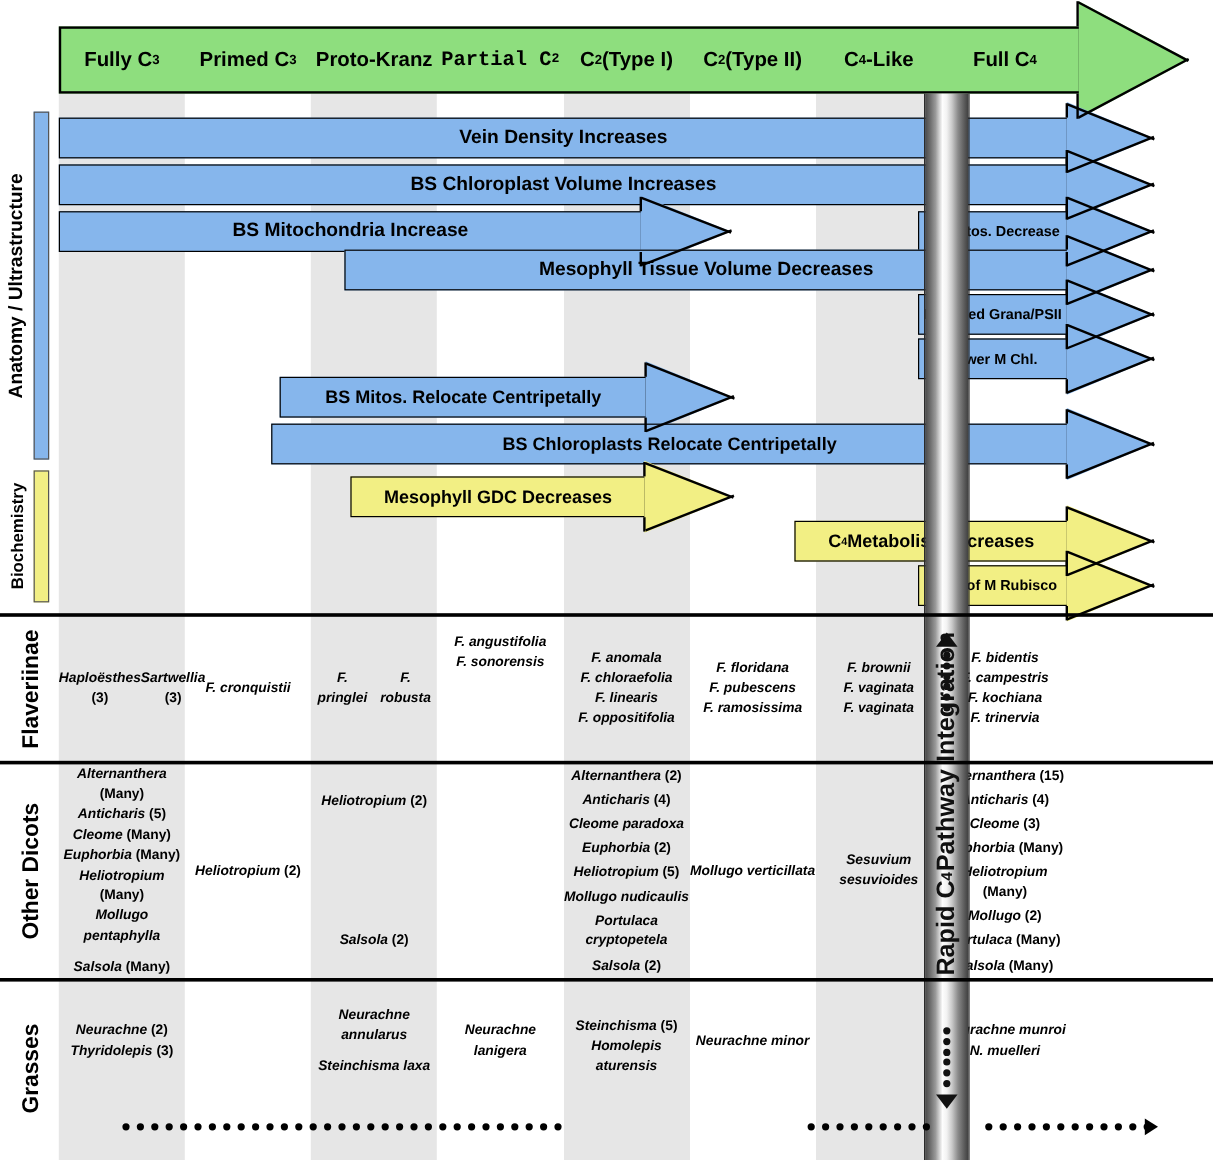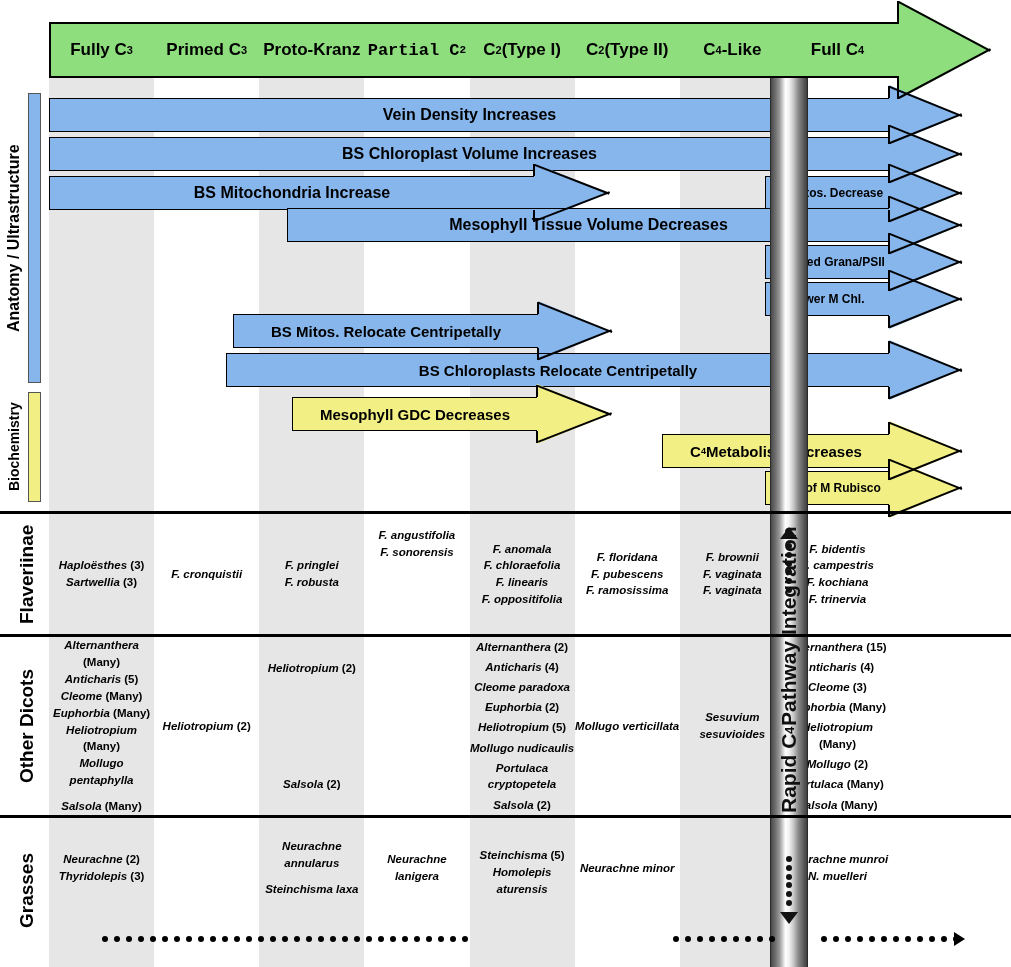--- a/index.html
+++ b/index.html
@@ -247,28 +247,28 @@
 
   <div class="hrule" style="top:511px;width:1011px;"></div>
   <div class="hrule" style="top:634px;width:1011px;"></div>
   <div class="hrule" style="top:815px;width:1011px;"></div>
 
   <div class="sidebar-text" style="left:8px;top:514px;width:38px;height:120px;font-size:19px;">Flaveriinae</div>
   <div class="sidebar-text" style="left:8px;top:637px;width:38px;height:178px;font-size:19px;">Other Dicots</div>
   <div class="sidebar-text" style="left:8px;top:818px;width:38px;height:145px;font-size:19px;">Grasses</div>
 
   <div id="taxa" style="position: absolute; left: 0px; top: 0px; width: 1011px; height: 967px;">
-      <div class="rowcell" style="left: 49px; width: 105.125px; top: 514px; height: 120px; flex-direction: column;">
+      <div class="rowcell" style="left: 49px; width: 105.125px; top: 514px; height: 120px; flex-direction: row; justify-content: space-between;">
         <span style="display:block;"><i>Haploësthes</i><span class="nm"> (3)</span></span>
         <span style="display:block;"><i>Sartwellia</i><span class="nm"> (3)</span></span>
       </div>
       <div class="rowcell" style="left: 154.125px; width: 105.125px; top: 514px; height: 120px; flex-direction: column;">
         <span style="display:block;">F. cronquistii</span>
       </div>
-      <div class="rowcell" style="left: 259.25px; width: 105.125px; top: 514px; height: 120px; flex-direction: column;">
+      <div class="rowcell" style="left: 259.25px; width: 105.125px; top: 514px; height: 120px; ">
         <span style="display:block;">F. pringlei</span>
         <span style="display:block;">F. robusta</span>
       </div>
       <div class="rowcell" style="left: 364.375px; width: 105.125px; top: 484px; height: 120px; flex-direction: column;">
         <span style="display:block;">F. angustifolia</span>
         <span style="display:block;">F. sonorensis</span>
       </div>
       <div class="rowcell" style="left: 469.5px; width: 105.125px; top: 514px; height: 120px; flex-direction: column;">
         <span style="display:block;">F. anomala</span>
         <span style="display:block;">F. chloraefolia</span>

